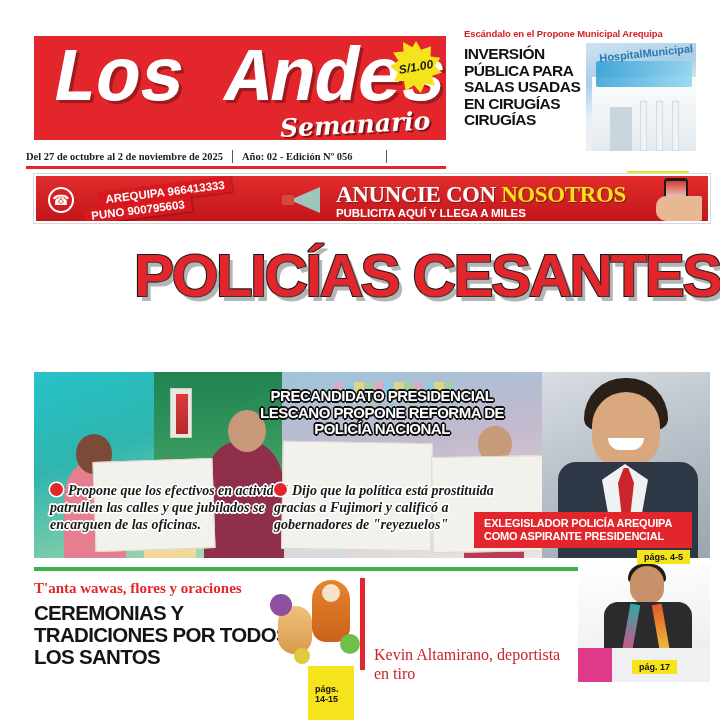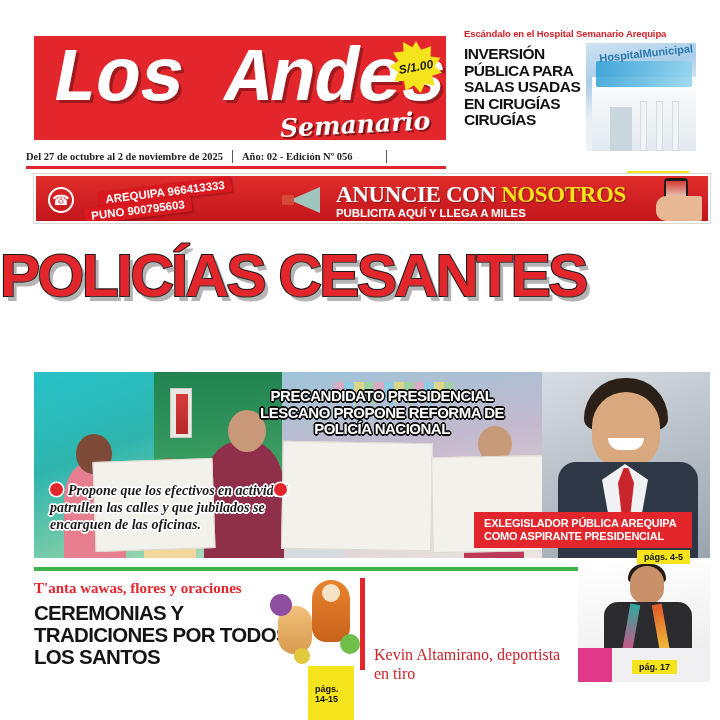--- a/index.html
+++ b/index.html
@@ -184,21 +184,21 @@
     display:block;
   }
   .ad-fingers{
     position:absolute; left:6px; top:20px; width:46px; height:25px;
     background:#e8b894; border-radius:10px 2px 2px 10px;
   }
 
   
   .head1{
     position:absolute; left:0; top:246px; width:720px;
-    text-align:left;
+    text-align:right;
     font-family:"Liberation Sans", sans-serif;
     font-weight:bold; font-size:60px; line-height:60px;
     color:#e3262b; letter-spacing:-2.4px;
     -webkit-text-stroke:2.2px #1a1a1a;
     paint-order:stroke fill;
     text-shadow:4px 5px 0 rgba(90,90,90,.45);
     white-space:nowrap;
   }
   .head2{
     position:absolute; left:0; top:309px; width:720px;
@@ -484,21 +484,21 @@
 
   <div class="dateline">
     <span class="dl-date">Del 27 de octubre al 2 de noviembre de 2025</span>
     <span class="dl-sep"></span>
     <span class="dl-ed">Año: 02 - Edición Nº 056</span>
     <span class="dl-sep"></span>
   </div>
   <div class="dateline-rule"></div>
 
   <div class="hosp">
-    <div class="hosp-kicker">Escándalo en el Hospital Semanario Arequipa</div>
+    <div class="hosp-kicker">Escándalo en el Propone Municipal Arequipa</div>
     <div class="hosp-head">INVERSIÓN PÚBLICA PARA SALAS USADAS EN CIRUGÍAS CIRUGÍAS</div>
     <div class="hosp-photo">
       <div class="hp-bldg"></div>
       <div class="hp-band"></div>
       <div class="hp-sign">HospitalMunicipal</div>
       <div class="hp-door"></div>
       <div class="hp-col" style="left:54px"></div>
       <div class="hp-col" style="left:70px"></div>
       <div class="hp-col" style="left:86px"></div>
     </div>
@@ -563,26 +563,26 @@
     </div>
   </div>
 
   <div class="mp-kicker">PRECANDIDATO PRESIDENCIAL LESCANO PROPONE REFORMA DE POLICÍA NACIONAL</div>
 
   <div class="bullets">
     <div class="bullet b1">
       <b class="dot"></b><span class="txt">Propone que los efectivos en actividad patrullen las calles y que jubilados se encarguen de las oficinas.</span>
     </div>
     <div class="bullet b2">
-      <b class="dot"></b>
+      <b class="dot"></b><span class="txt">Dijo que la política está prostituida gracias a Fujimori y calificó a gobernadores de "reyezuelos"</span>
     </div>
   </div>
 
   <div class="pr-caption">
-    <div>EXLEGISLADOR PÚBLICA AREQUIPA</div>
+    <div>EXLEGISLADOR POLICÍA AREQUIPA</div>
     <div>COMO ASPIRANTE PRESIDENCIAL</div>
   </div>
   <div class="pr-pages">págs. 4-5</div>
 
   <div class="green-rule"></div>
 
   <div class="bl">
     <div class="bl-kicker">T'anta wawas, flores y oraciones</div>
     <div class="bl-head">CEREMONIAS Y TRADICIONES POR TODOS LOS SANTOS</div>
     <div class="bl-photo">

